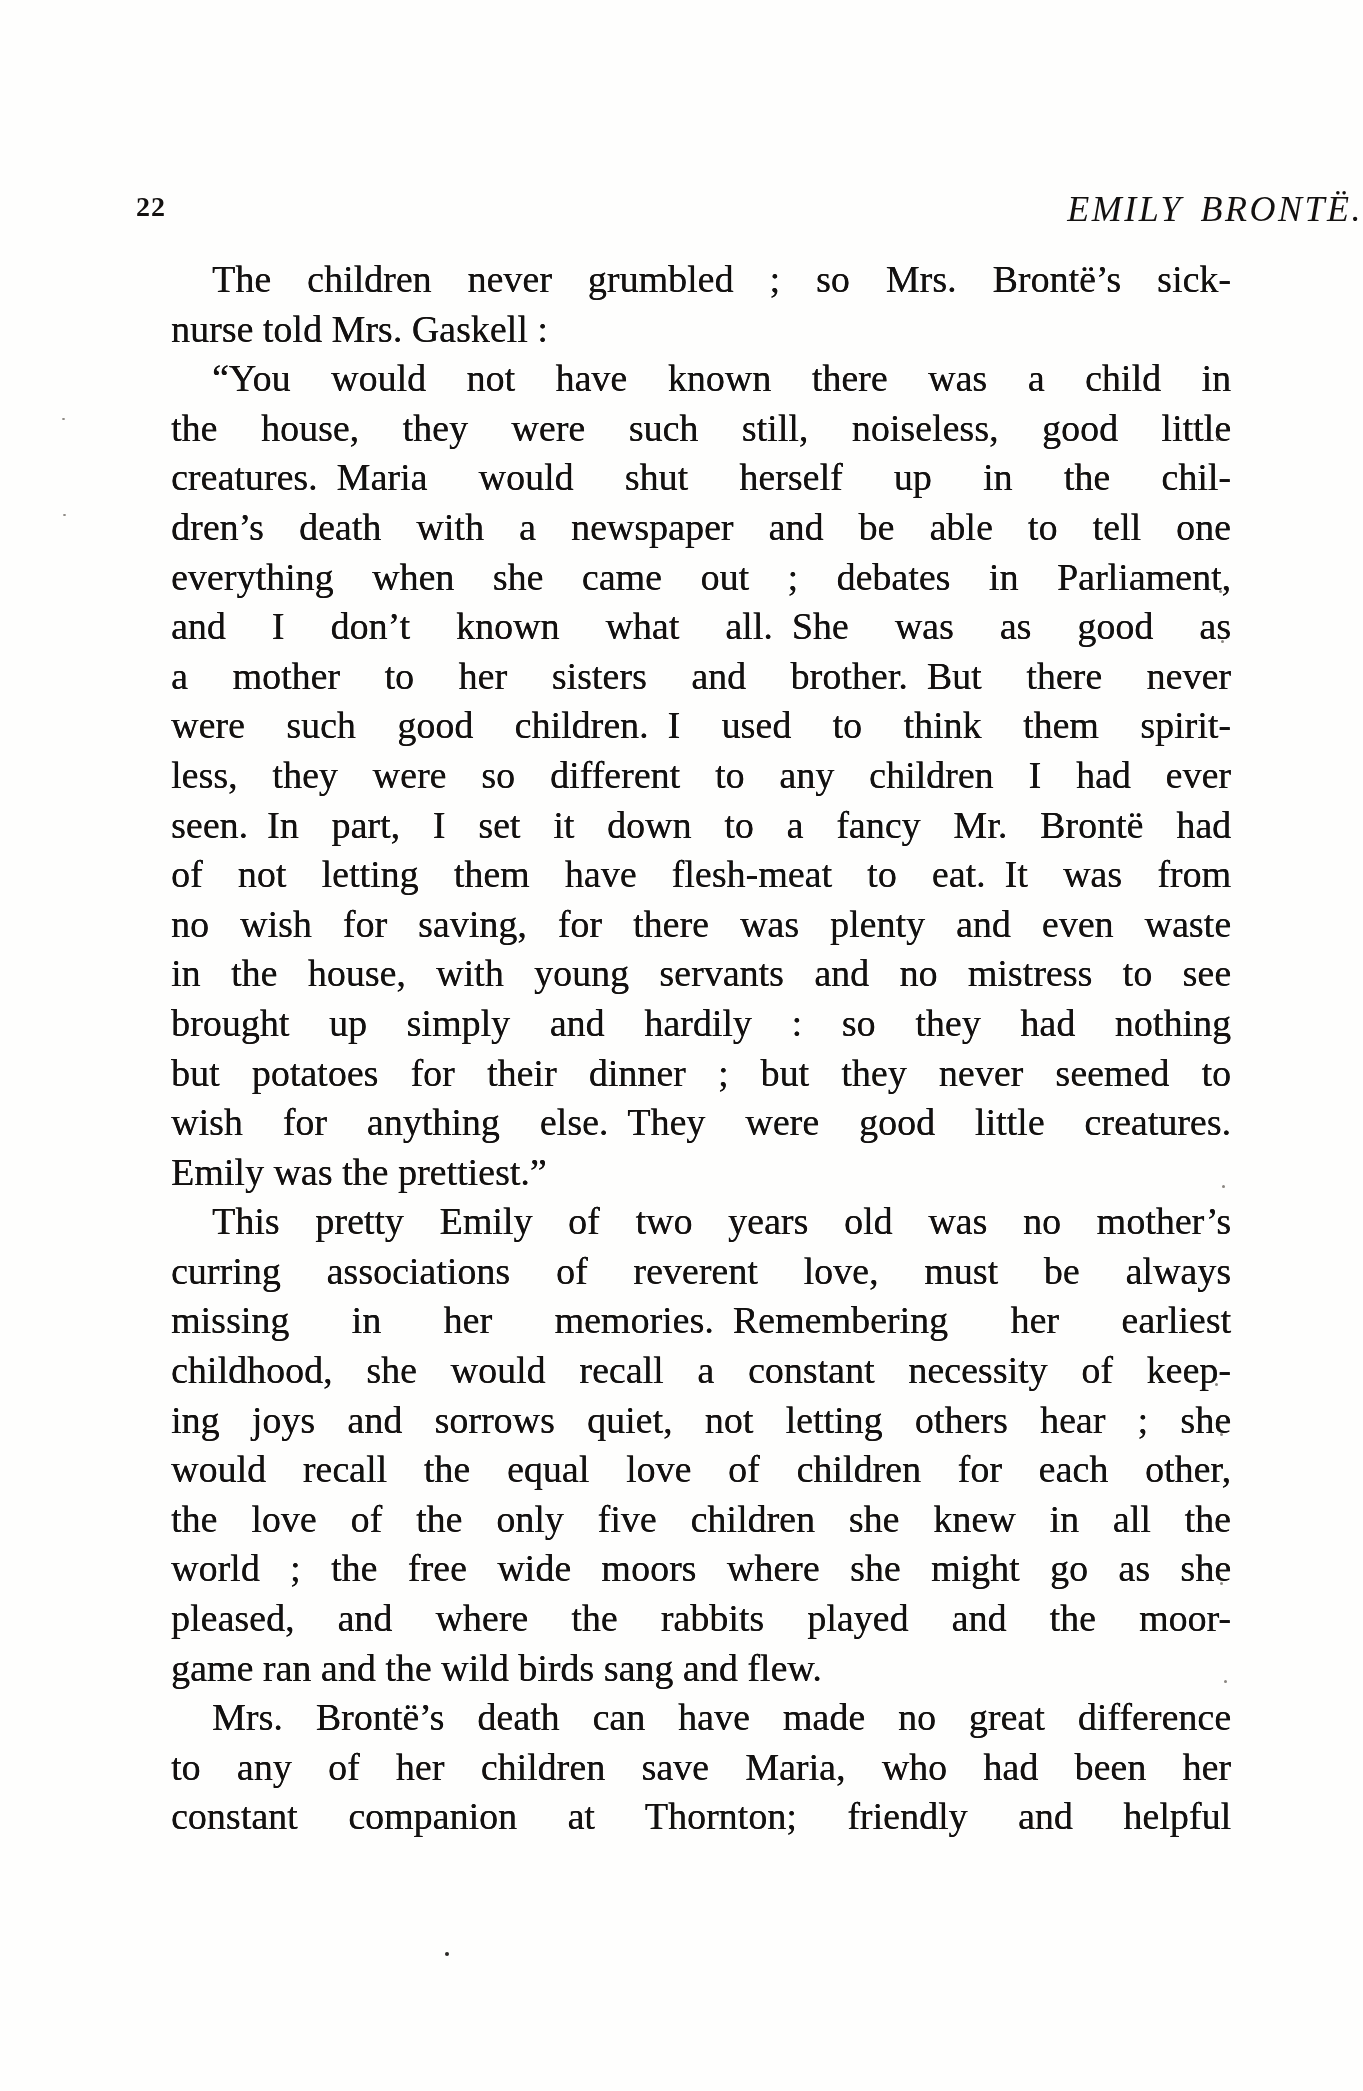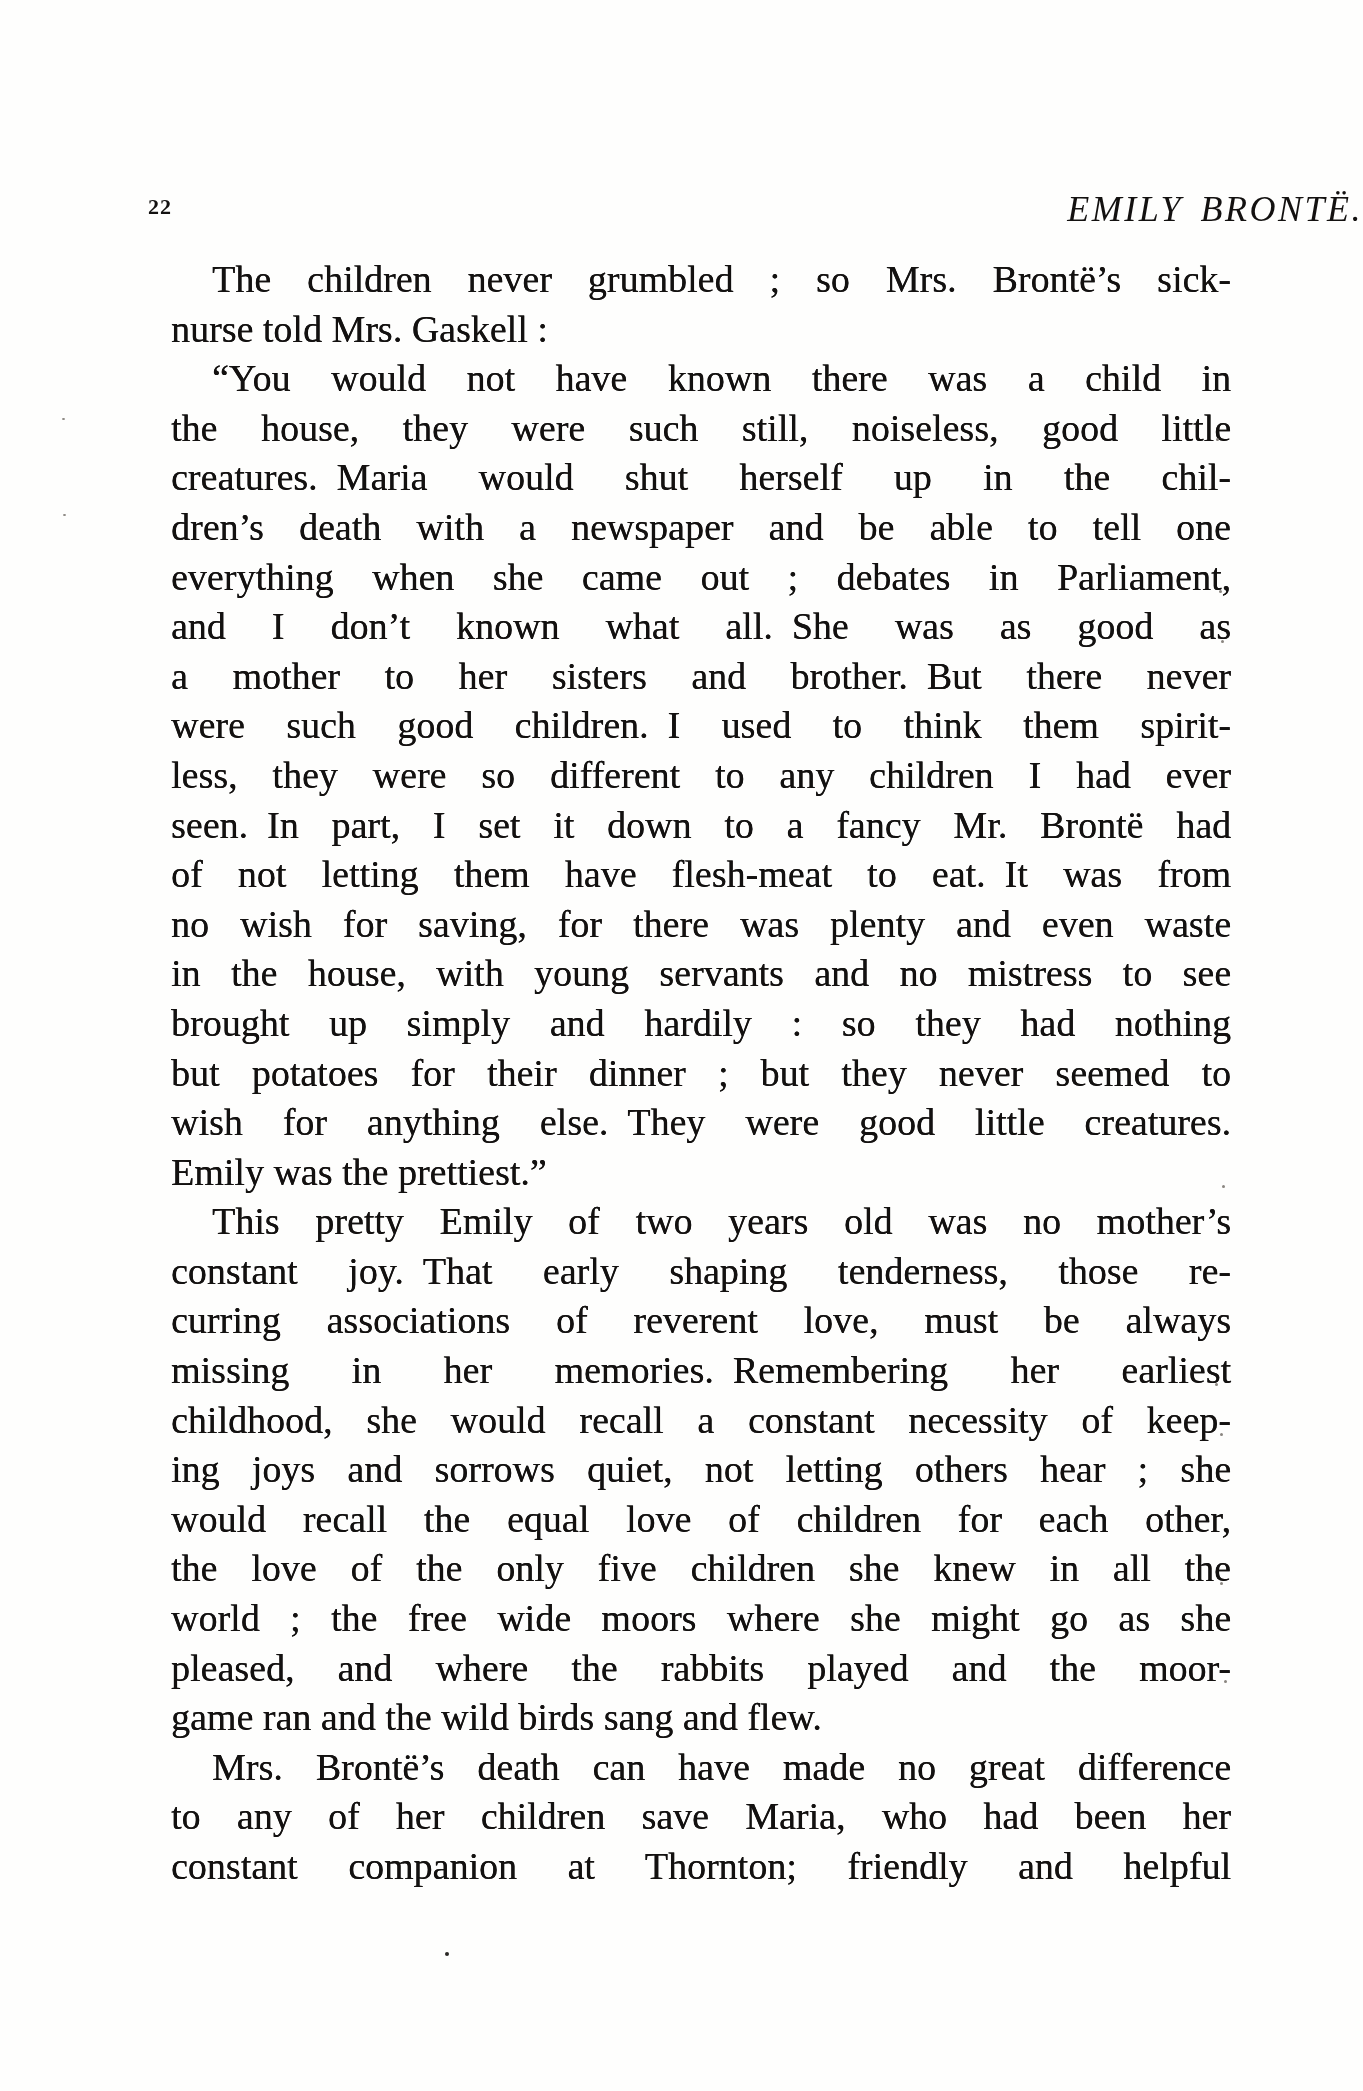--- a/index.html
+++ b/index.html
@@ -11,23 +11,23 @@
     position: relative;
     width: 1363px;
     height: 2091px;
     background: #fefefd;
     overflow: hidden;
     font-family: "Liberation Serif", "DejaVu Serif", serif;
     color: #131110;
   }
   .folio {
     position: absolute;
-    left: 148px;
+    left: 136px;
     top: 190px;
-    font-size: 22px;
+    font-size: 28px;
     font-weight: 700;
     letter-spacing: 1px;
     line-height: 34px;
   }
   .running-head {
     position: absolute;
     left: 0;
     top: 190px;
     width: 100%;
     text-align: right;
@@ -86,21 +86,20 @@
       <div class="line">less, they were so different to any children I had ever</div>
       <div class="line">seen. In part, I set it down to a fancy Mr. Brontë had</div>
       <div class="line">of not letting them have flesh-meat to eat. It was from</div>
       <div class="line">no wish for saving, for there was plenty and even waste</div>
       <div class="line">in the house, with young servants and no mistress to see</div>
       <div class="line">brought up simply and hardily : so they had nothing</div>
       <div class="line">but potatoes for their dinner ; but they never seemed to</div>
       <div class="line">wish for anything else. They were good little creatures.</div>
       <div class="line last">Emily was the prettiest.”</div>
       <div class="line indent">This pretty Emily of two years old was no mother’s</div>
-      <div class="line">constant joy. That early shaping tenderness, those re-</div>
       <div class="line">curring associations of reverent love, must be always</div>
       <div class="line">missing in her memories. Remembering her earliest</div>
       <div class="line">childhood, she would recall a constant necessity of keep-</div>
       <div class="line">ing joys and sorrows quiet, not letting others hear ; she</div>
       <div class="line">would recall the equal love of children for each other,</div>
       <div class="line">the love of the only five children she knew in all the</div>
       <div class="line">world ; the free wide moors where she might go as she</div>
       <div class="line">pleased, and where the rabbits played and the moor-</div>
       <div class="line last">game ran and the wild birds sang and flew.</div>
       <div class="line indent">Mrs. Brontë’s death can have made no great difference</div>

